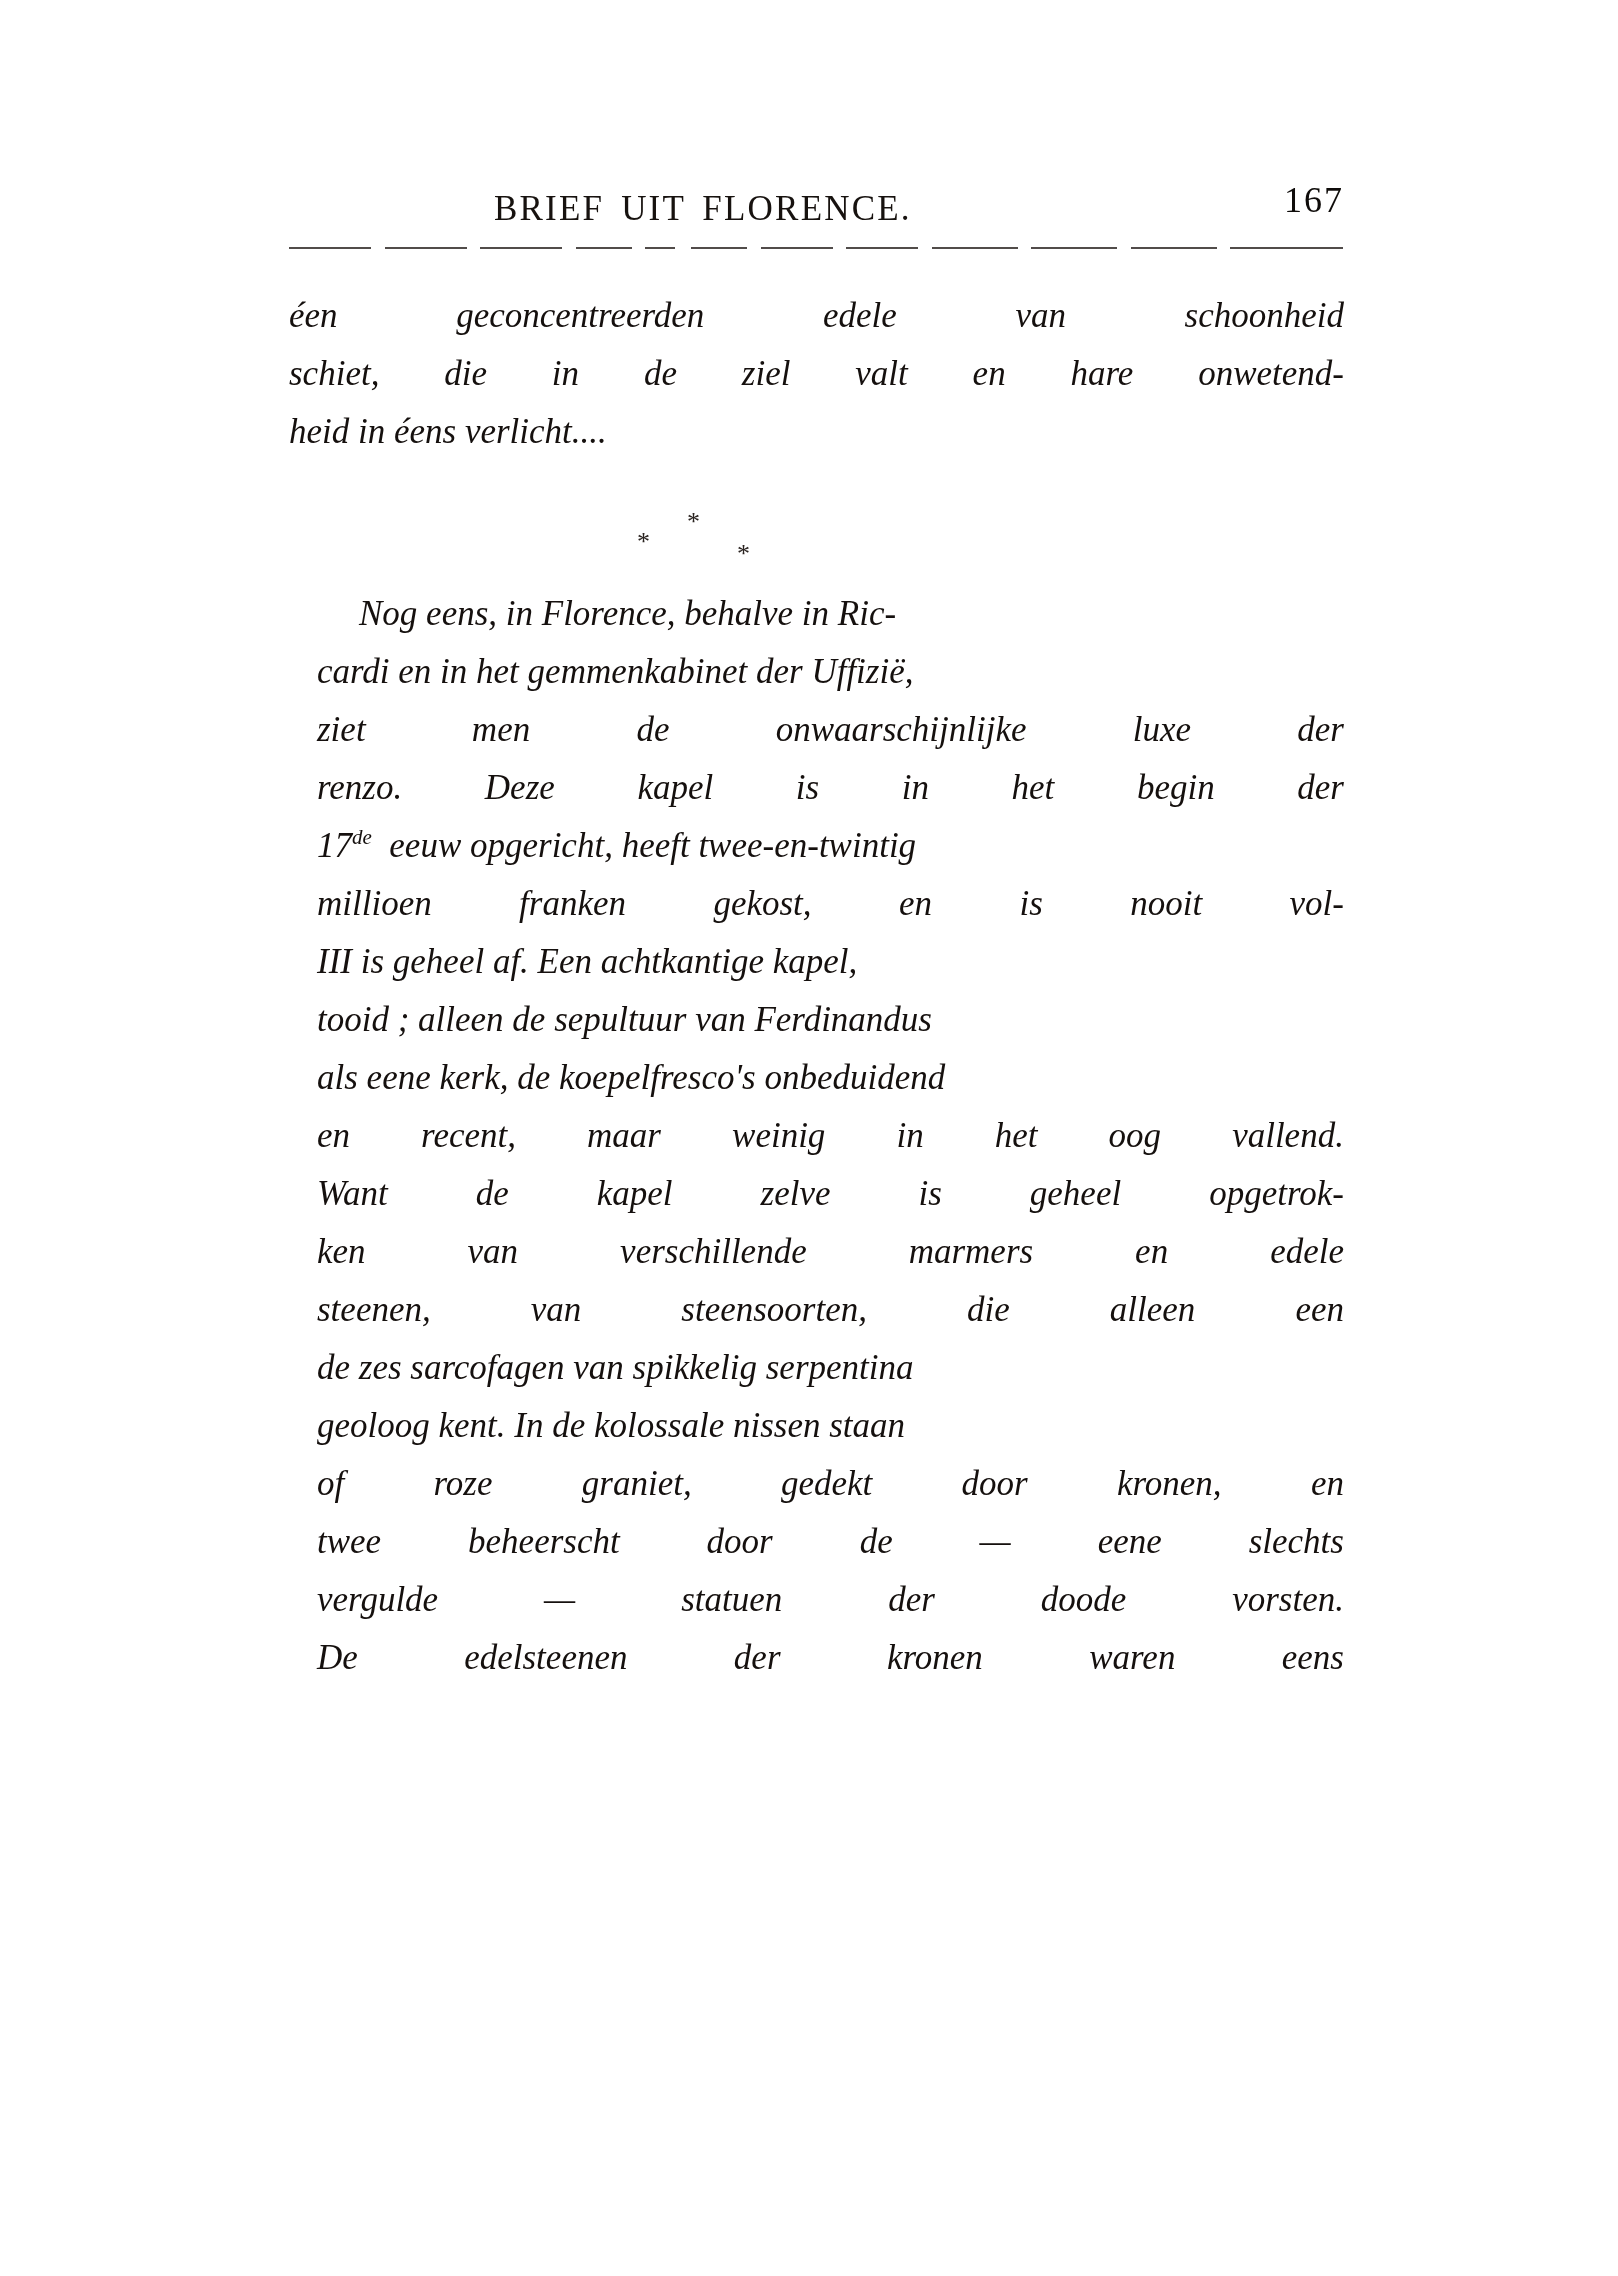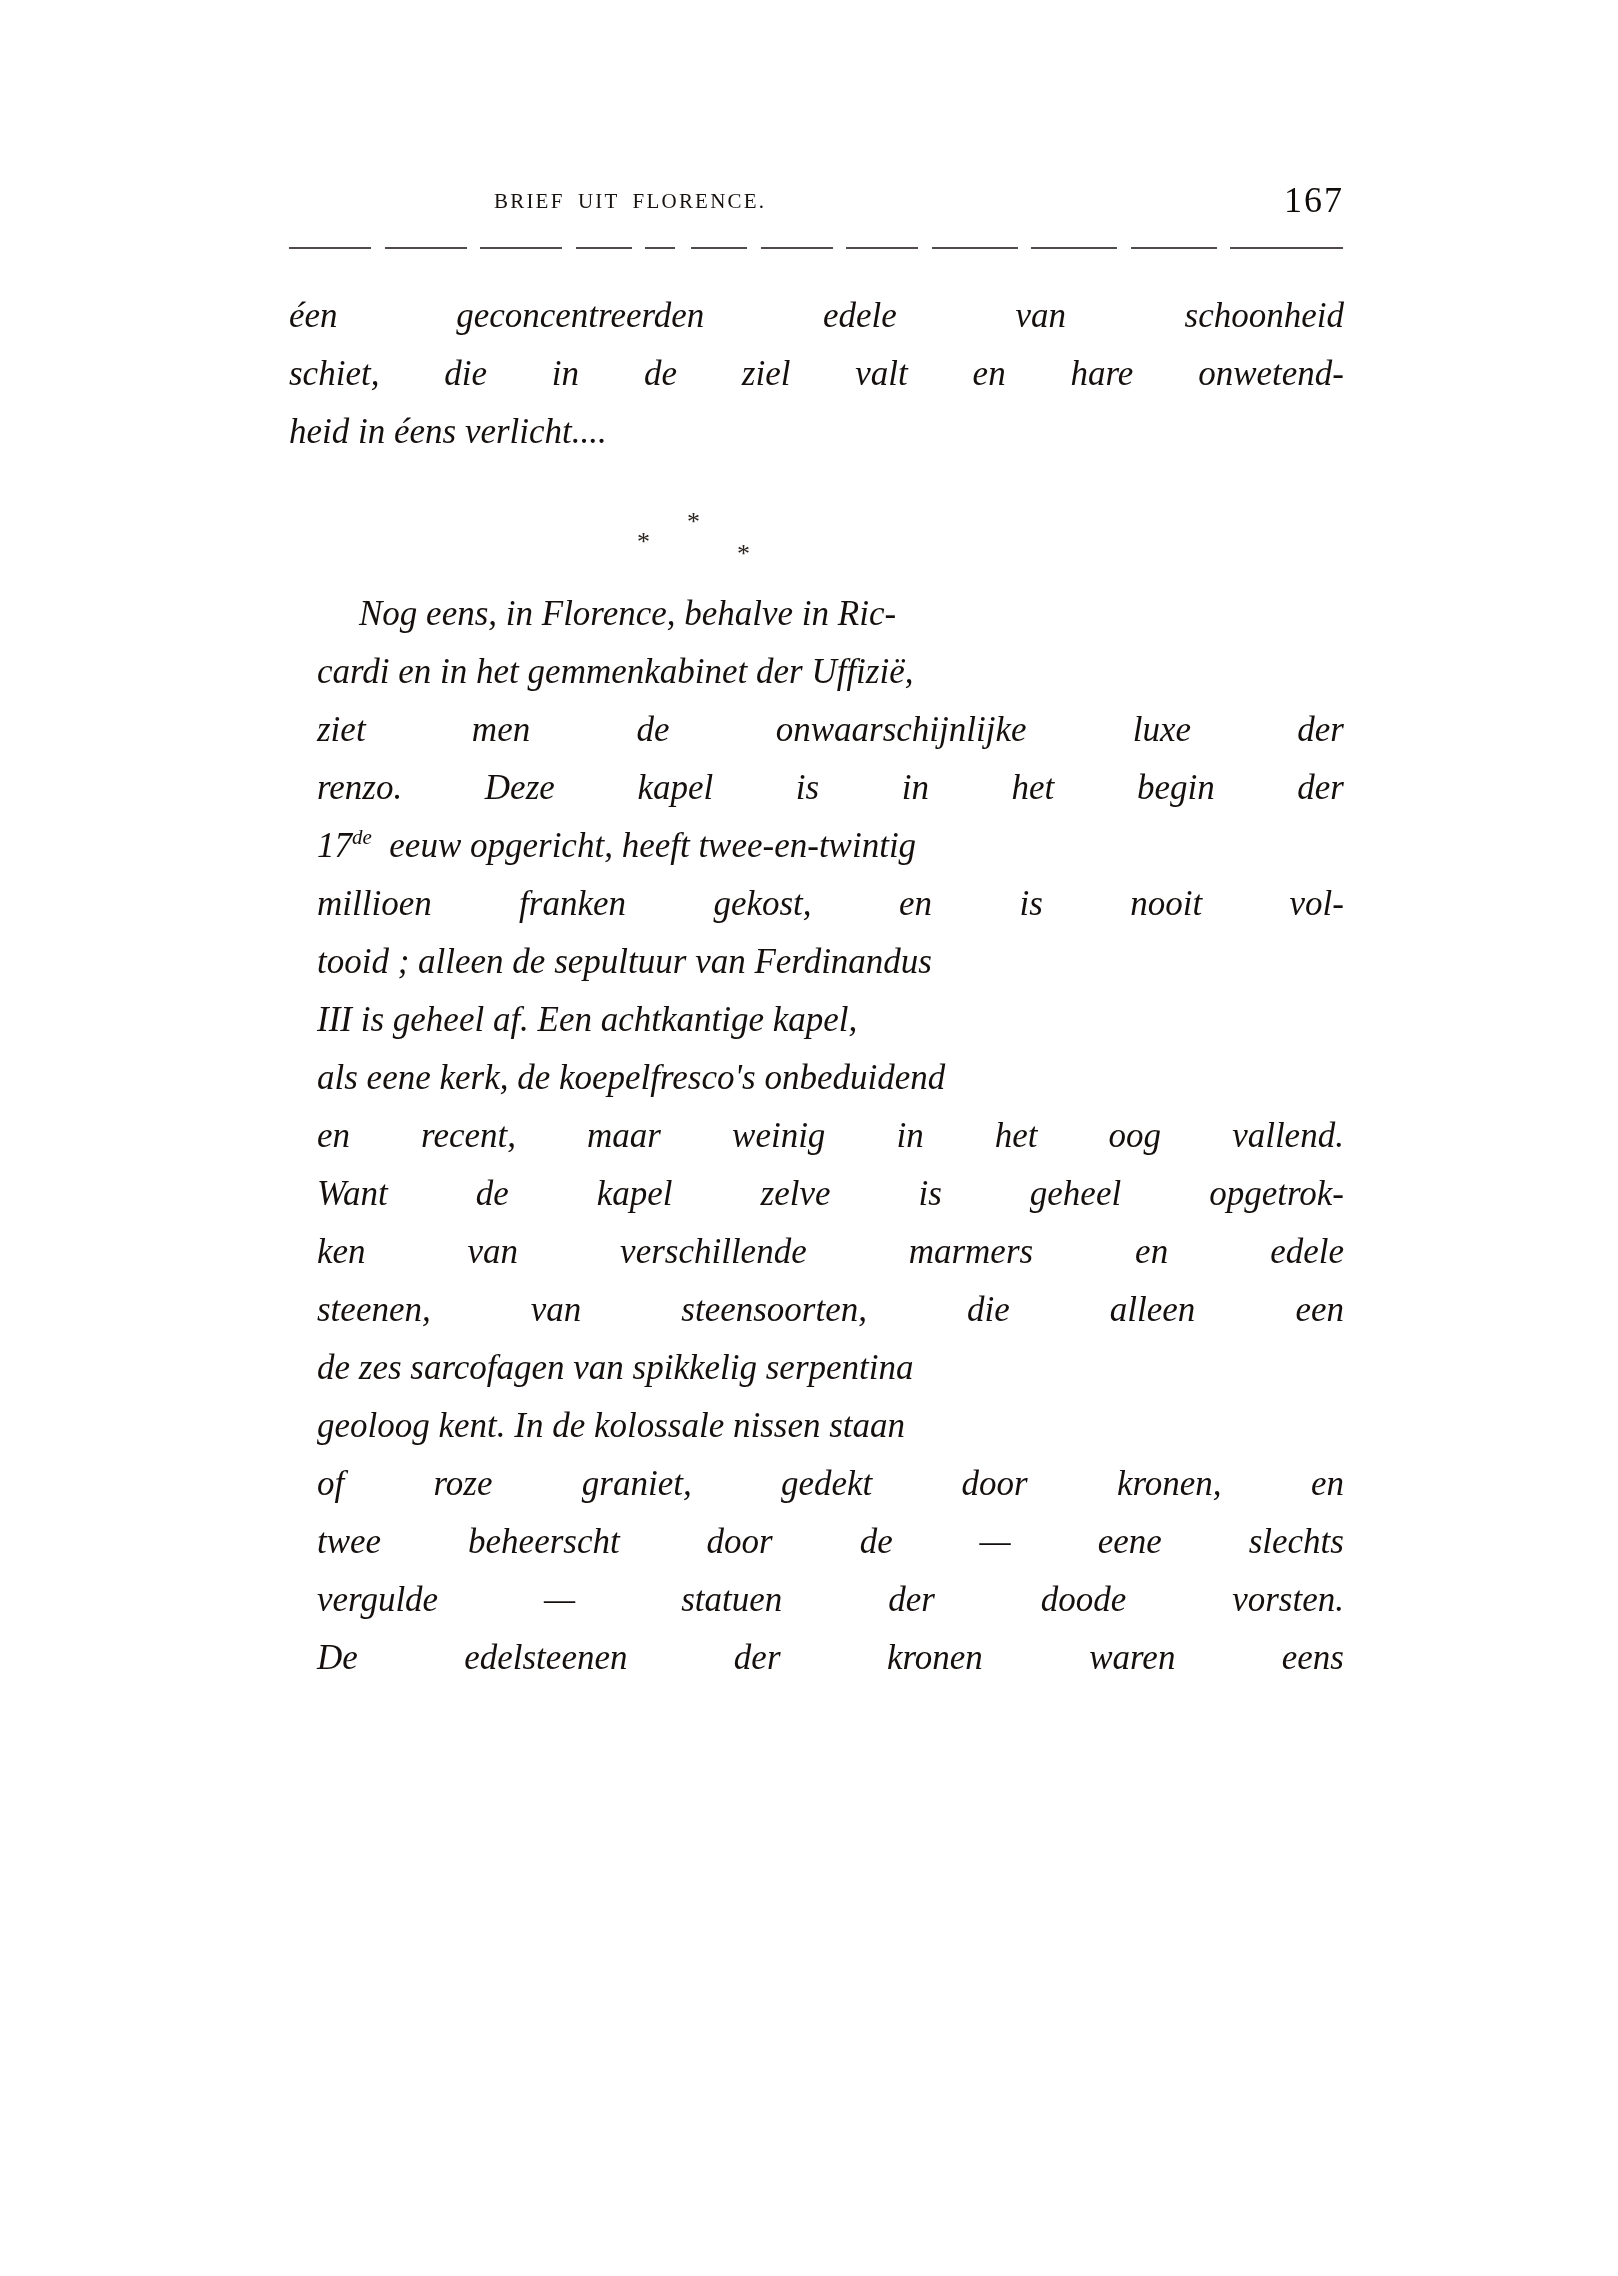--- a/index.html
+++ b/index.html
@@ -34,21 +34,21 @@
   
   .running-head {
     position: relative;
     height: 52px;
     display: block;
   }
   .head-title {
     position: absolute;
     left: 205px;
     top: 0;
-    font-size: 21px;
+    font-size: 35px;
     letter-spacing: 2.2px;
     word-spacing: 6px;
     color: #17120f;
     white-space: nowrap;
   }
   .head-folio {
     position: absolute;
     right: 0px;
     top: -10px;
     font-size: 36px;
@@ -207,22 +207,22 @@
       <span class="ln"><span>17</span><sup class="ord">de</sup>&nbsp; eeuw opgericht, heeft twee-en-twintig</span>
       <span class="ln j">
           <span>millioen</span>
           <span>franken</span>
           <span>gekost,</span>
           <span>en</span>
           <span>is</span>
           <span>nooit</span>
           <span>vol-</span>
         </span>
+      <span class="ln"><span>III is geheel af. Een achtkantige kapel,</span></span>
       <span class="ln"><span>tooid ; alleen de sepultuur van Ferdinandus</span></span>
-      <span class="ln"><span>III is geheel af. Een achtkantige kapel,</span></span>
       <span class="ln"><span>als eene kerk, de koepelfresco's onbeduidend</span></span>
       <span class="ln j">
           <span>en</span>
           <span>recent,</span>
           <span>maar</span>
           <span>weinig</span>
           <span>in</span>
           <span>het</span>
           <span>oog</span>
           <span>vallend.</span>

